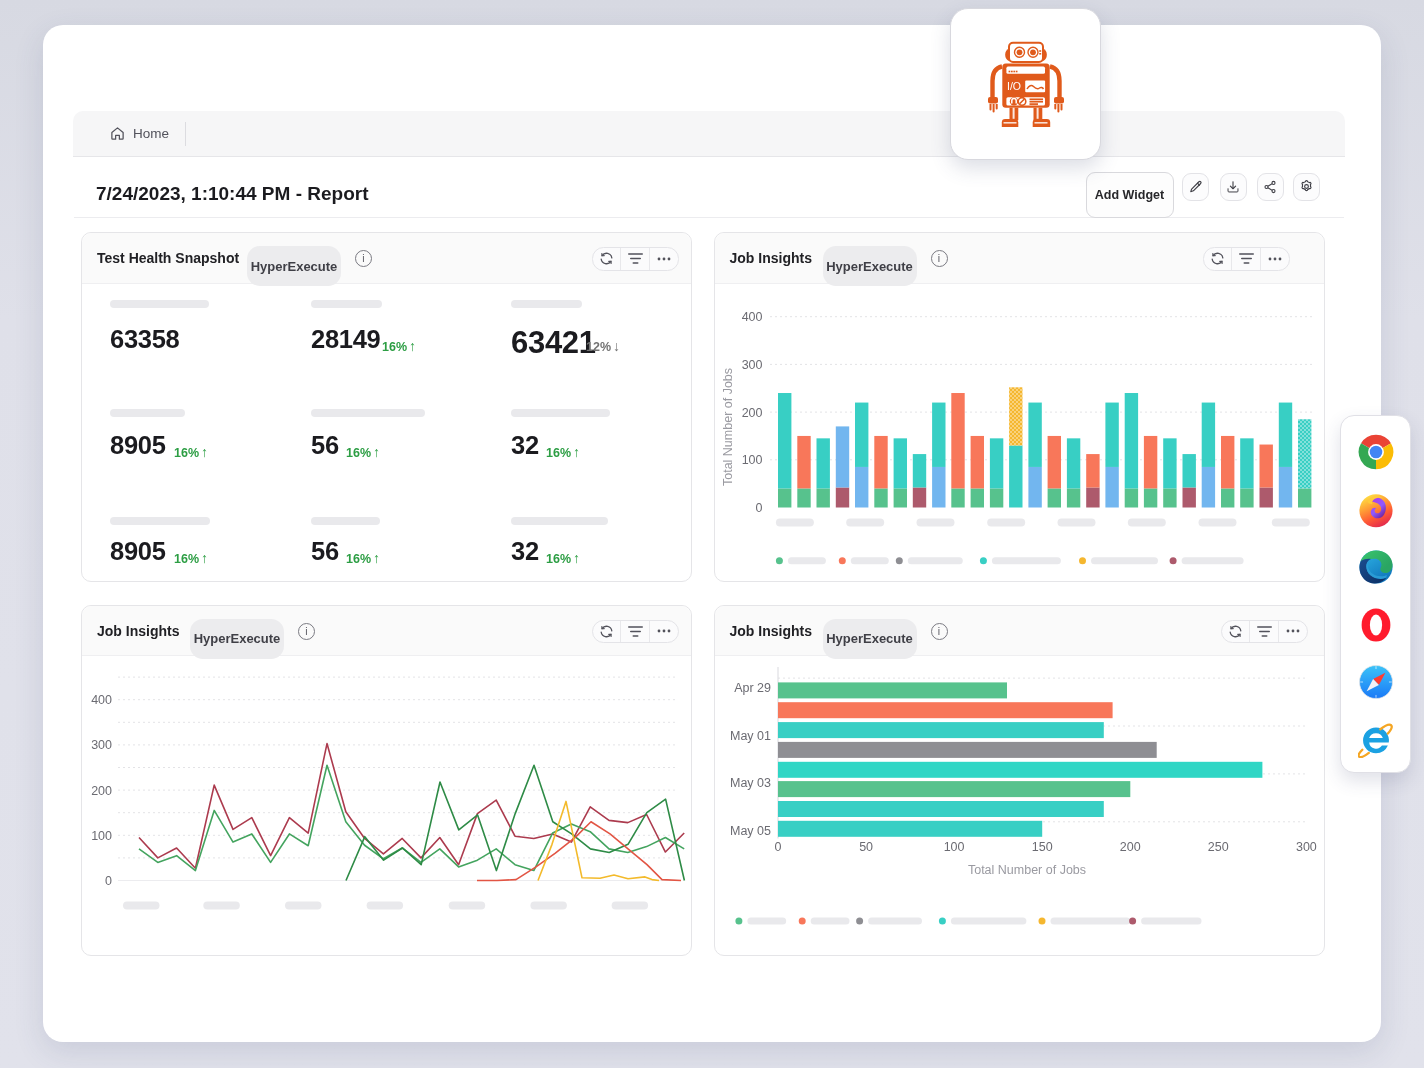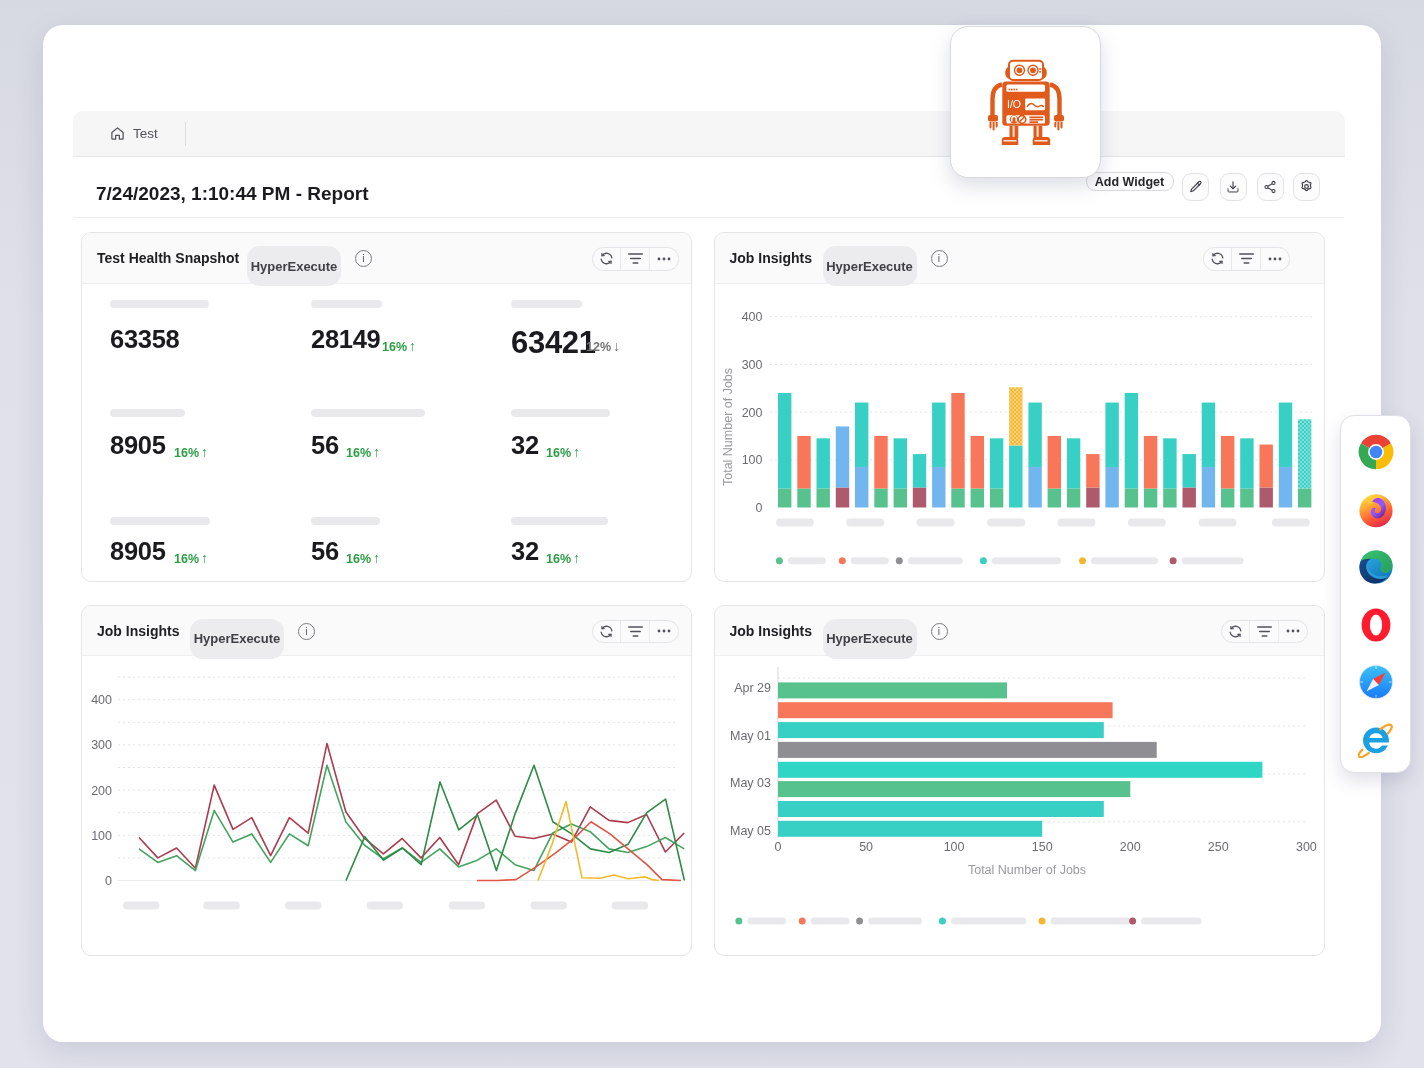--- a/index.html
+++ b/index.html
@@ -9,21 +9,21 @@
 .hamb{position:absolute;left:18px;top:16px;width:32px;height:32px;border:1px solid #e4e4e7;background:#f6f6f7;border-radius:9px}
 .hamb i{position:absolute;left:9px;width:14px;height:1.8px;background:#52525b;border-radius:2px;display:block}
 .title{position:absolute;left:116px;top:25px;font-size:15.5px;font-weight:700;color:#19191d;letter-spacing:.1px}
 .tabstrip{position:absolute;left:30px;top:86px;width:1271.5px;height:46px;background:#f6f6f7;border-radius:10px 10px 0 0;border-bottom:1px solid #e6e6e9}
 .hometab{position:absolute;left:0;top:0;width:112px;height:45px;display:flex;align-items:center;gap:8px;padding-left:37px;color:#52525b;font-size:13.5px;font-weight:500}
 .tabsep{position:absolute;left:112px;top:11px;width:1px;height:24px;background:#dcdce0}
 .activetab{position:absolute;left:112px;top:0;width:243px;height:47px;background:#fff;border-radius:10px 10px 0 0;display:flex;align-items:center;gap:9px;padding-left:19px;font-size:13.5px;font-weight:500;color:#1a1a1f}
 .xbtn{width:17px;height:17px;border:1px solid #d4d4d8;border-radius:6px;display:flex;align-items:center;justify-content:center;margin-left:4px;background:#fff}
 .reporthdr{position:absolute;left:53px;top:158px;font-size:19px;font-weight:700;color:#1b1b1f}
 .hdivider{position:absolute;left:31px;top:191.5px;width:1270px;height:1px;background:#ececef}
-.addw{position:absolute;left:1042.5px;top:147px;width:88px;height:19px;border:1px solid #d9d9dd;border-radius:9px;background:#fdfdfd;font-size:12.5px;font-weight:600;color:#27272a;display:flex;align-items:center;justify-content:center}
+.addw{position:absolute;left:1042.5px;top:147px;width:88px;height:46px;border:1px solid #d9d9dd;border-radius:9px;background:#fdfdfd;font-size:12.5px;font-weight:600;color:#27272a;display:flex;align-items:center;justify-content:center}
 .icobtn{position:absolute;top:147.5px;width:27px;height:28px;border:1px solid #e3e3e7;border-radius:9px;background:#fcfcfd;display:flex;align-items:center;justify-content:center}
 .card{position:absolute;background:#fff;border:1px solid #e5e5e8;border-radius:10px}
 .cardhdr{position:absolute;left:0;top:0;width:100%;height:50.5px;background:#fafafa;border-bottom:1px solid #efeff1;border-radius:10px 10px 0 0}
 .ctitle{position:absolute;top:17px;font-size:14px;font-weight:700;color:#212125}
 .cpill{position:absolute;top:13px;height:40px;background:#ececee;border-radius:13px;font-size:13px;font-weight:700;color:#3f3f46;display:flex;align-items:center;justify-content:center}
 .cinfo{position:absolute;top:17px;width:17px;height:17px;border:1.3px solid #7a7a82;border-radius:50%;color:#5a5a62;font-size:10.5px;text-align:center;line-height:15px;font-style:normal}
 .btngrp{position:absolute;top:14px;width:87px;height:23.5px;border:1px solid #e4e4e8;background:#fbfbfc;border-radius:11.5px;display:flex}
 .btngrp .seg{flex:1;display:flex;align-items:center;justify-content:center}
 .btngrp .seg + .seg{border-left:1px solid #e8e8eb}
 .sk{position:absolute;background:#e9e9ec;border-radius:4px}
@@ -32,21 +32,21 @@
 .pgreen{color:#2d9e44}
 .pred{color:#737373}
 svg{display:block}
 </style></head><body>
 <div class="main">
 <div class="tabstrip"></div>
 <div class="hometab" style="left:30px;top:86px">
 <svg width="15" height="15" viewBox="0 0 24 24" fill="none" stroke="#52525b" stroke-width="2" stroke-linecap="round" stroke-linejoin="round">
         <path d="M3 10.5 L12 3 L21 10.5 V20 a1 1 0 0 1 -1 1 H15 v-6 h-6 v6 H4 a1 1 0 0 1 -1 -1 Z"></path>
       </svg>
-<span>Test</span>
+<span>Home</span>
     </div>
 <div class="tabsep" style="left:142px;top:97px"></div>
 <div class="reporthdr">7/24/2023, 1:10:44 PM - Report</div>
 <div class="hdivider"></div>
 <div class="addw">Add Widget</div>
 <div class="icobtn" style="left:1139.3px">
       <svg width="14" height="14" viewBox="0 0 24 24" fill="none" stroke="#3f3f46" stroke-width="1.9" stroke-linecap="round" stroke-linejoin="round">
         <path d="M17 3 a2.1 2.1 0 0 1 3 3 L7.5 18.5 L3 20 L4.5 15.5 Z"></path>
         <line x1="14.5" y1="5.5" x2="18" y2="9"></line>
       </svg>
@@ -399,21 +399,21 @@
       <circle cx="145.6" cy="265" r="3.5" fill="#8e8e93"></circle>
       <rect x="154.1" y="261.5" width="53.9" height="7" rx="3.5" fill="#e9e9ec"></rect>
       <circle cx="228.4" cy="265" r="3.5" fill="#38cfc4"></circle>
       <rect x="236.9" y="261.5" width="75.5" height="7" rx="3.5" fill="#e9e9ec"></rect>
       <circle cx="328.0" cy="265" r="3.5" fill="#f5b72f"></circle>
       <rect x="336.5" y="261.5" width="79.8" height="7" rx="3.5" fill="#e9e9ec"></rect>
       <circle cx="418.6" cy="265" r="3.5" fill="#ad5a6c"></circle>
       <rect x="427.1" y="261.5" width="60.4" height="7" rx="3.5" fill="#e9e9ec"></rect>
     </svg>
 </div>
-<div class="abs" style="left:950px;top:26px;width:151px;height:152px;background:#fff;border:1px solid #d8d8de;border-radius:18px;box-shadow:0 8px 20px rgba(60,70,110,.18)">
+<div class="abs" style="left:950px;top:8px;width:151px;height:152px;background:#fff;border:1px solid #d8d8de;border-radius:18px;box-shadow:0 8px 20px rgba(60,70,110,.18)">
     <svg class="abs" style="left:37px;top:28px" width="76" height="99" viewBox="0 0 76 99">
 <g stroke="#e05a1b" fill="none">
 
 <path d="M21 11.5 a7 7 0 0 0 0 12.5 Z" fill="#e05a1b" stroke="none"></path>
 <path d="M55 11.5 a7 7 0 0 1 0 12.5 Z" fill="#e05a1b" stroke="none"></path>
 
 <rect x="21" y="5.8" width="34" height="19.1" rx="4" stroke-width="2" fill="#fff"></rect>
 <circle cx="31.5" cy="15.3" r="5" stroke-width="1.4"></circle>
 <circle cx="31.5" cy="15.3" r="2.9" fill="#e05a1b" stroke="none"></circle>
 <circle cx="45" cy="15.3" r="5" stroke-width="1.4"></circle>

